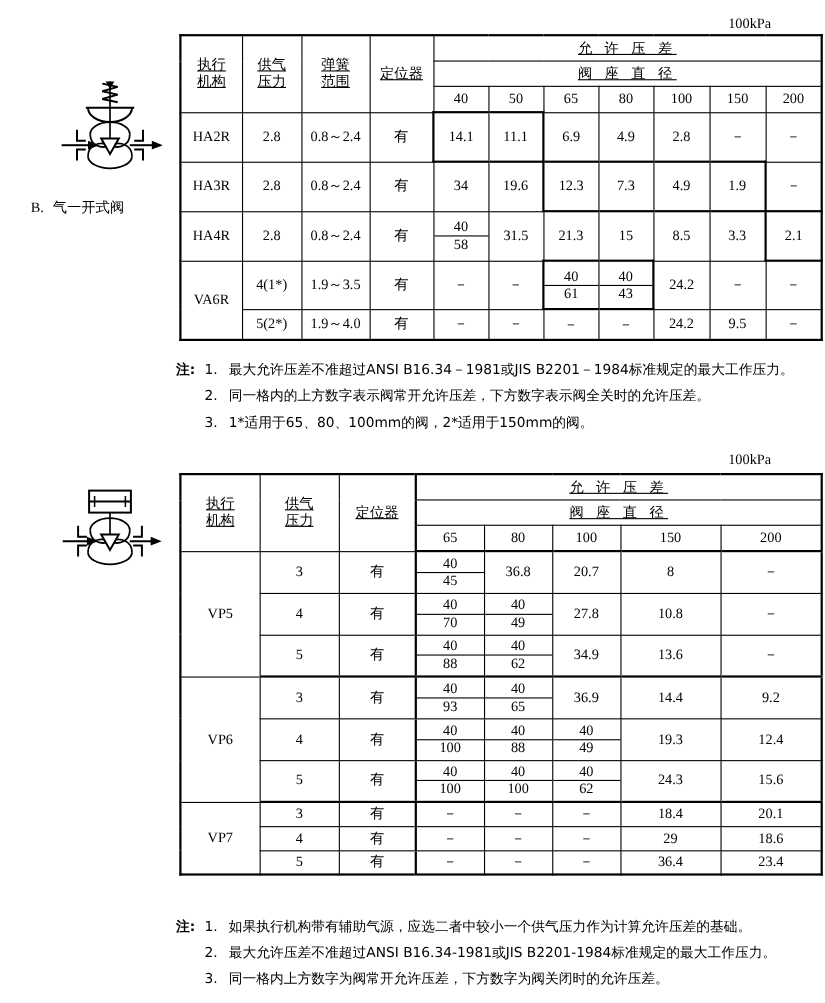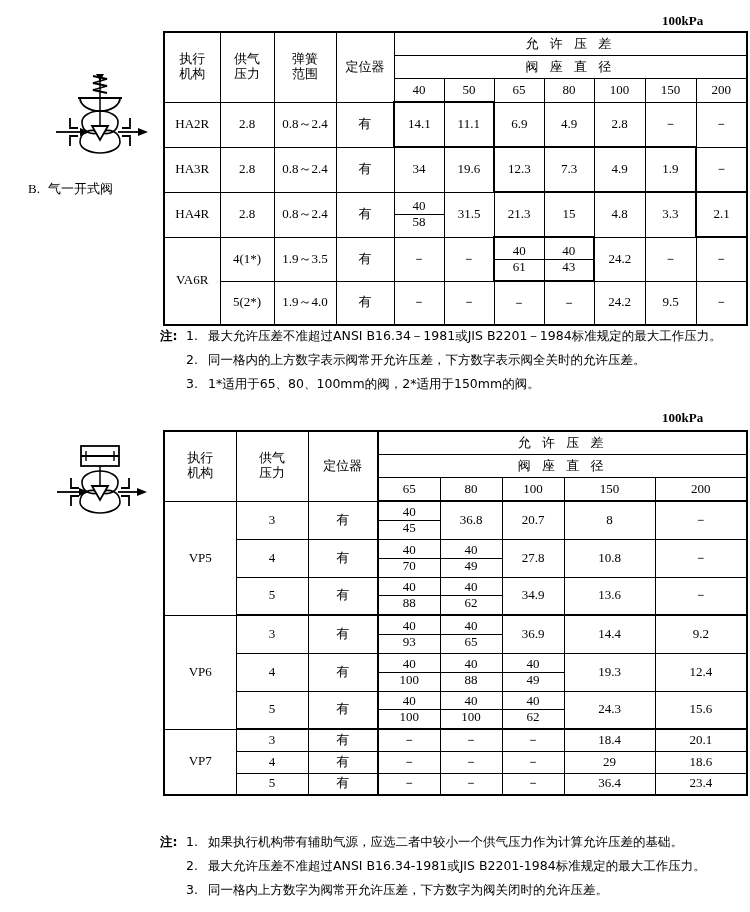--- a/index.html
+++ b/index.html
@@ -11,21 +11,21 @@
     position:relative;
     overflow:hidden;
     -webkit-font-smoothing:none;
   }
   .page{position:relative;width:750px;height:912px;}
 
   
   .unit{
     position:absolute;
     font-family:"Liberation Serif","DejaVu Serif",serif;
-    font-weight:bold;
+    font-weight:normal;
     font-size:13px;
     letter-spacing:0px;
   }
 
   
   table.grid{
     border-collapse:collapse;
     table-layout:fixed;
     position:absolute;
     background:#fff;
@@ -33,21 +33,21 @@
   table.grid td{
     border:1px solid #000;
     text-align:center;
     vertical-align:middle;
     font-size:13px;
     font-family:"Liberation Serif","DejaVu Serif",serif;
     padding:0;
     line-height:1.15;
   }
   td.cn{font-family:"DejaVu Sans","Liberation Sans",sans-serif;font-size:13px;}
-  td.hdr{font-family:"DejaVu Sans","Liberation Sans",sans-serif;font-size:13px;}
+  td.hdr{font-family:"DejaVu Sans","Liberation Sans",sans-serif;font-size:13px;text-decoration:underline;}
   td.spaced{letter-spacing:4px;}
 
   
   table.grid{border:2px solid #000;}
 
   
   .tl{border-left:2px solid #000 !important;}
   .tr{border-right:2px solid #000 !important;}
   .tt{border-top:2px solid #000 !important;}
   .tb{border-bottom:2px solid #000 !important;}
@@ -208,21 +208,21 @@
           <td class="cn">有</td>
           <td class="split">
             <div class="split-wrap">
               <span class="sp top">40</span>
               <span class="sp bot">58</span>
             </div>
           </td>
           <td>31.5</td>
           <td>21.3</td>
           <td>15</td>
-          <td>4.8</td>
+          <td>8.5</td>
           <td>3.3</td>
           <td class="tl tt tb tr">2.1</td>
         </tr>
         <tr style="height: 44px;">
           <td rowspan="2">VA6R</td>
           <td>4(1*)</td>
           <td>1.9～3.5</td>
           <td class="cn">有</td>
           <td>－</td>
           <td>－</td>
@@ -235,21 +235,21 @@
           <td class="split tr tt tb">
             <div class="split-wrap">
               <span class="sp top">40</span>
               <span class="sp bot">43</span>
             </div>
           </td>
           <td>24.2</td>
           <td>－</td>
           <td>－</td>
         </tr>
-        <tr style="height: 44px;">
+        <tr style="height: 28px;">
           <td>5(2*)</td>
           <td>1.9～4.0</td>
           <td class="cn">有</td>
           <td>－</td>
           <td>－</td>
           <td>－</td>
           <td>－</td>
           <td>24.2</td>
           <td>9.5</td>
           <td>－</td>

